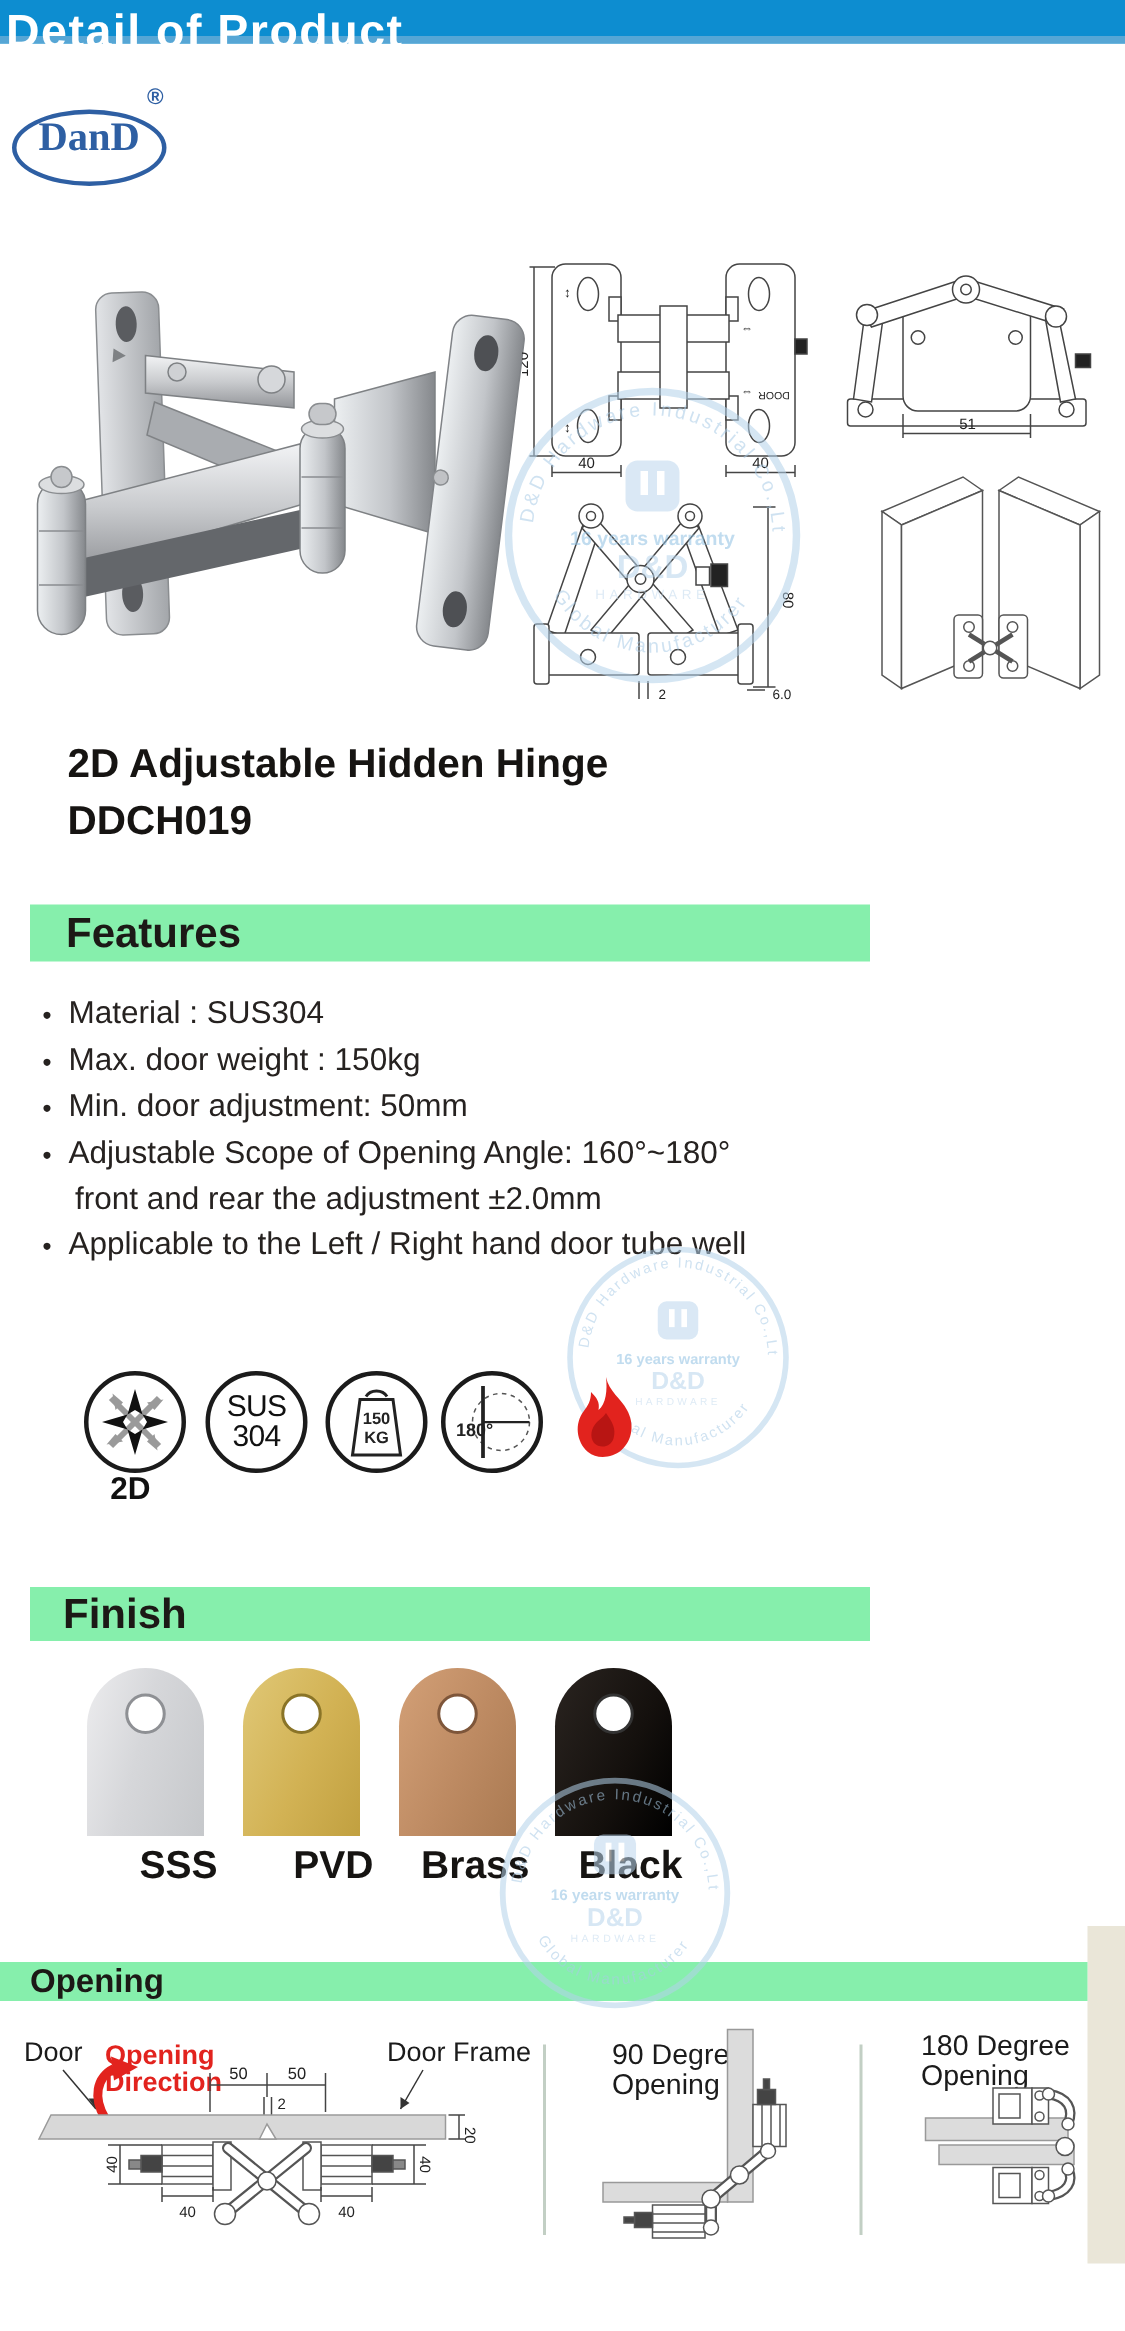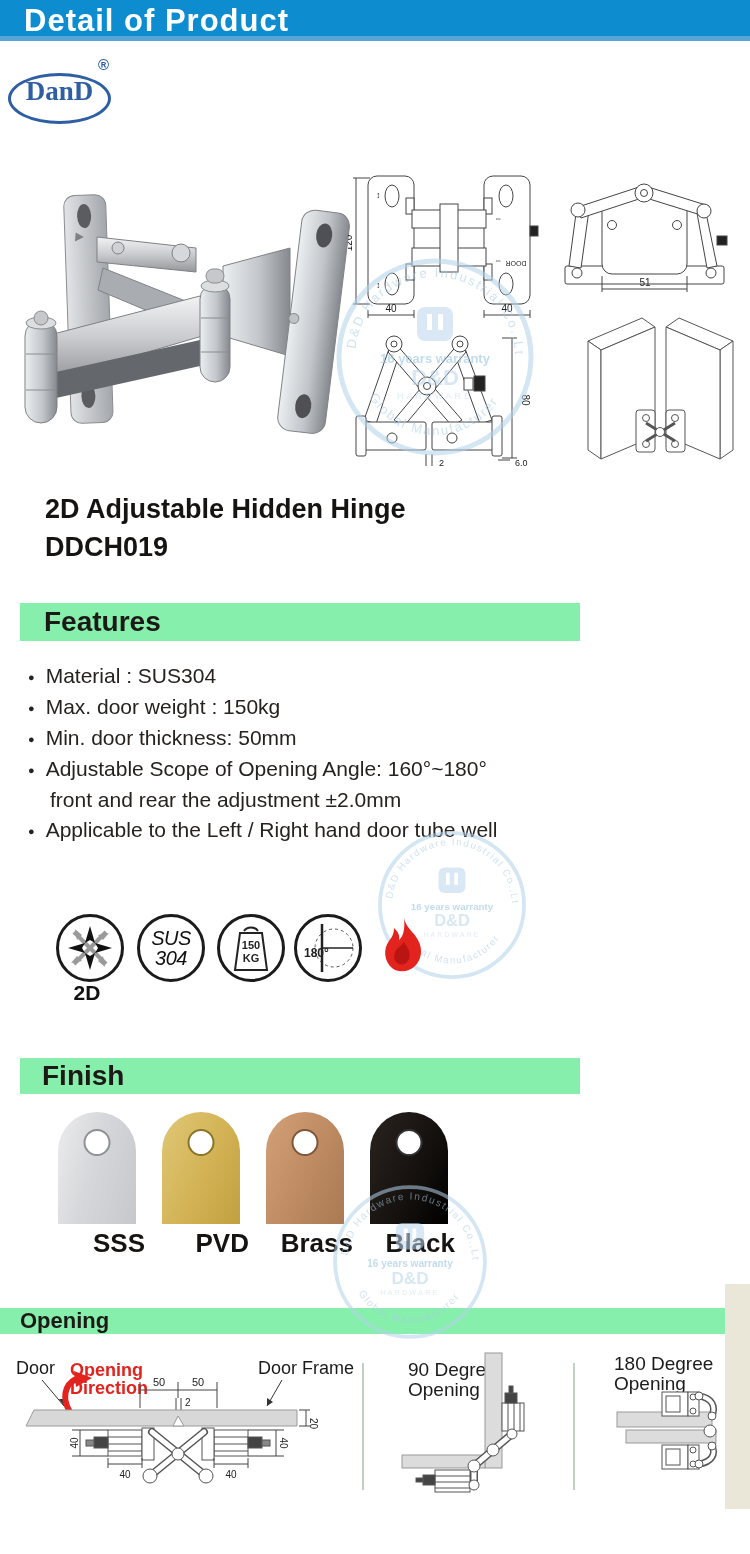--- a/index.html
+++ b/index.html
@@ -1,22 +1,22 @@
 <!DOCTYPE html>
 <html><head>
 <meta charset="utf-8">
 <style>
   html,body{margin:0;padding:0;background:#ffffff;}
   .page{position:relative;width:750px;height:1554px;background:#ffffff;overflow:hidden;
         font-family:"Liberation Sans",sans-serif;color:#262220;}
   .abs{position:absolute;}
 
   
-  .hdr{left:0;top:0;width:750px;height:41px;background:#0d8dd0;border-bottom:5px solid #56a6d5;
-       color:#fff;font-size:31px;font-weight:bold;letter-spacing:1px;line-height:41px;padding-left:24px;
+  .hdr{left:0;top:0;width:750px;height:29px;background:#0d8dd0;border-bottom:5px solid #56a6d5;
+       color:#fff;font-size:31px;font-weight:bold;letter-spacing:1px;line-height:41px;padding-left:4px;
        box-sizing:border-box;z-index:2;}
 
   
   .logo{left:8px;top:73px;width:97px;height:45px;border:3px solid #2e5fa3;border-radius:50%;
         display:flex;align-items:flex-start;justify-content:center;z-index:2;}
   .logo span{font-family:"Liberation Serif",serif;font-weight:bold;font-size:27px;color:#2e5fa3;}
   .reg{left:98px;top:56px;font-size:15px;color:#2e5fa3;font-weight:bold;z-index:2;}
 
   
   .ptitle{left:45px;top:494px;font-size:27px;font-weight:bold;color:#161412;z-index:2;}
@@ -29,21 +29,21 @@
 
   
   .features{left:28px;top:661px;width:560px;z-index:2;}
   .feat-line{font-size:21px;line-height:30px;color:#262220;white-space:nowrap;}
   .feat-line.b::before{content:"●";font-size:11px;vertical-align:2px;margin-right:11px;}
   .feat-line.nb{padding-left:22px;}
 
   
   .badge{width:62px;height:62px;border:3px solid #1b1b1b;border-radius:50%;top:914px;
          display:flex;align-items:center;justify-content:center;flex-direction:column;z-index:2;background:#fff0;}
-  .badge .t{font-size:20px;font-weight:500;line-height:20px;letter-spacing:-0.5px;color:#111;font-style:italic;}
+  .badge .t{font-size:20px;font-weight:500;line-height:20px;letter-spacing:-0.5px;color:#111;}
   .badge-label{top:981px;width:68px;text-align:center;font-size:21px;font-weight:bold;color:#111;z-index:2;}
 
   
   .tag{top:1112px;width:78px;height:112px;border-radius:39px 39px 0 0;z-index:2;}
   .tag .hole{position:absolute;left:50%;top:17px;transform:translateX(-50%);width:27px;height:27px;
              border-radius:50%;background:#fff;box-sizing:border-box;}
   .tag.sss{background:linear-gradient(105deg,#ececee 0%,#d6d7da 45%,#c6c8cb 100%);}
   .tag.sss .hole{border:2px solid #8e9094;}
   .tag.pvd{background:linear-gradient(115deg,#e0c877 0%,#d2b254 55%,#c1a040 100%);}
   .tag.pvd .hole{border:2px solid #8a7427;}
@@ -251,21 +251,21 @@
 
   <div class="abs ptitle">2D Adjustable Hidden Hinge</div>
   <div class="abs pmodel">DDCH019</div>
 
   <div class="abs secbar feat-bar">
     <span>Features</span>
   </div>
   <div class="abs features">
     <div class="feat-line b">Material : SUS304</div>
     <div class="feat-line b">Max. door weight : 150kg</div>
-    <div class="feat-line b">Min. door thickness: 50mm</div>
+    <div class="feat-line b">Min. door adjustment: 50mm</div>
     <div class="feat-line b">Adjustable Scope of Opening Angle: 160°~180°</div>
     <div class="feat-line nb">front and rear the adjustment ±2.0mm</div>
     <div class="feat-line b">Applicable to the Left / Right hand door tube well</div>
   </div>
 
   <div class="abs badge" style="left:56px">
     <svg width="52" height="52" viewBox="-26 -26 52 52">
       <g stroke="#9a9a9a" stroke-width="4">
         <line x1="-16" y1="-16" x2="16" y2="16"></line>
           <line x1="16" y1="-16" x2="-16" y2="16"></line>

